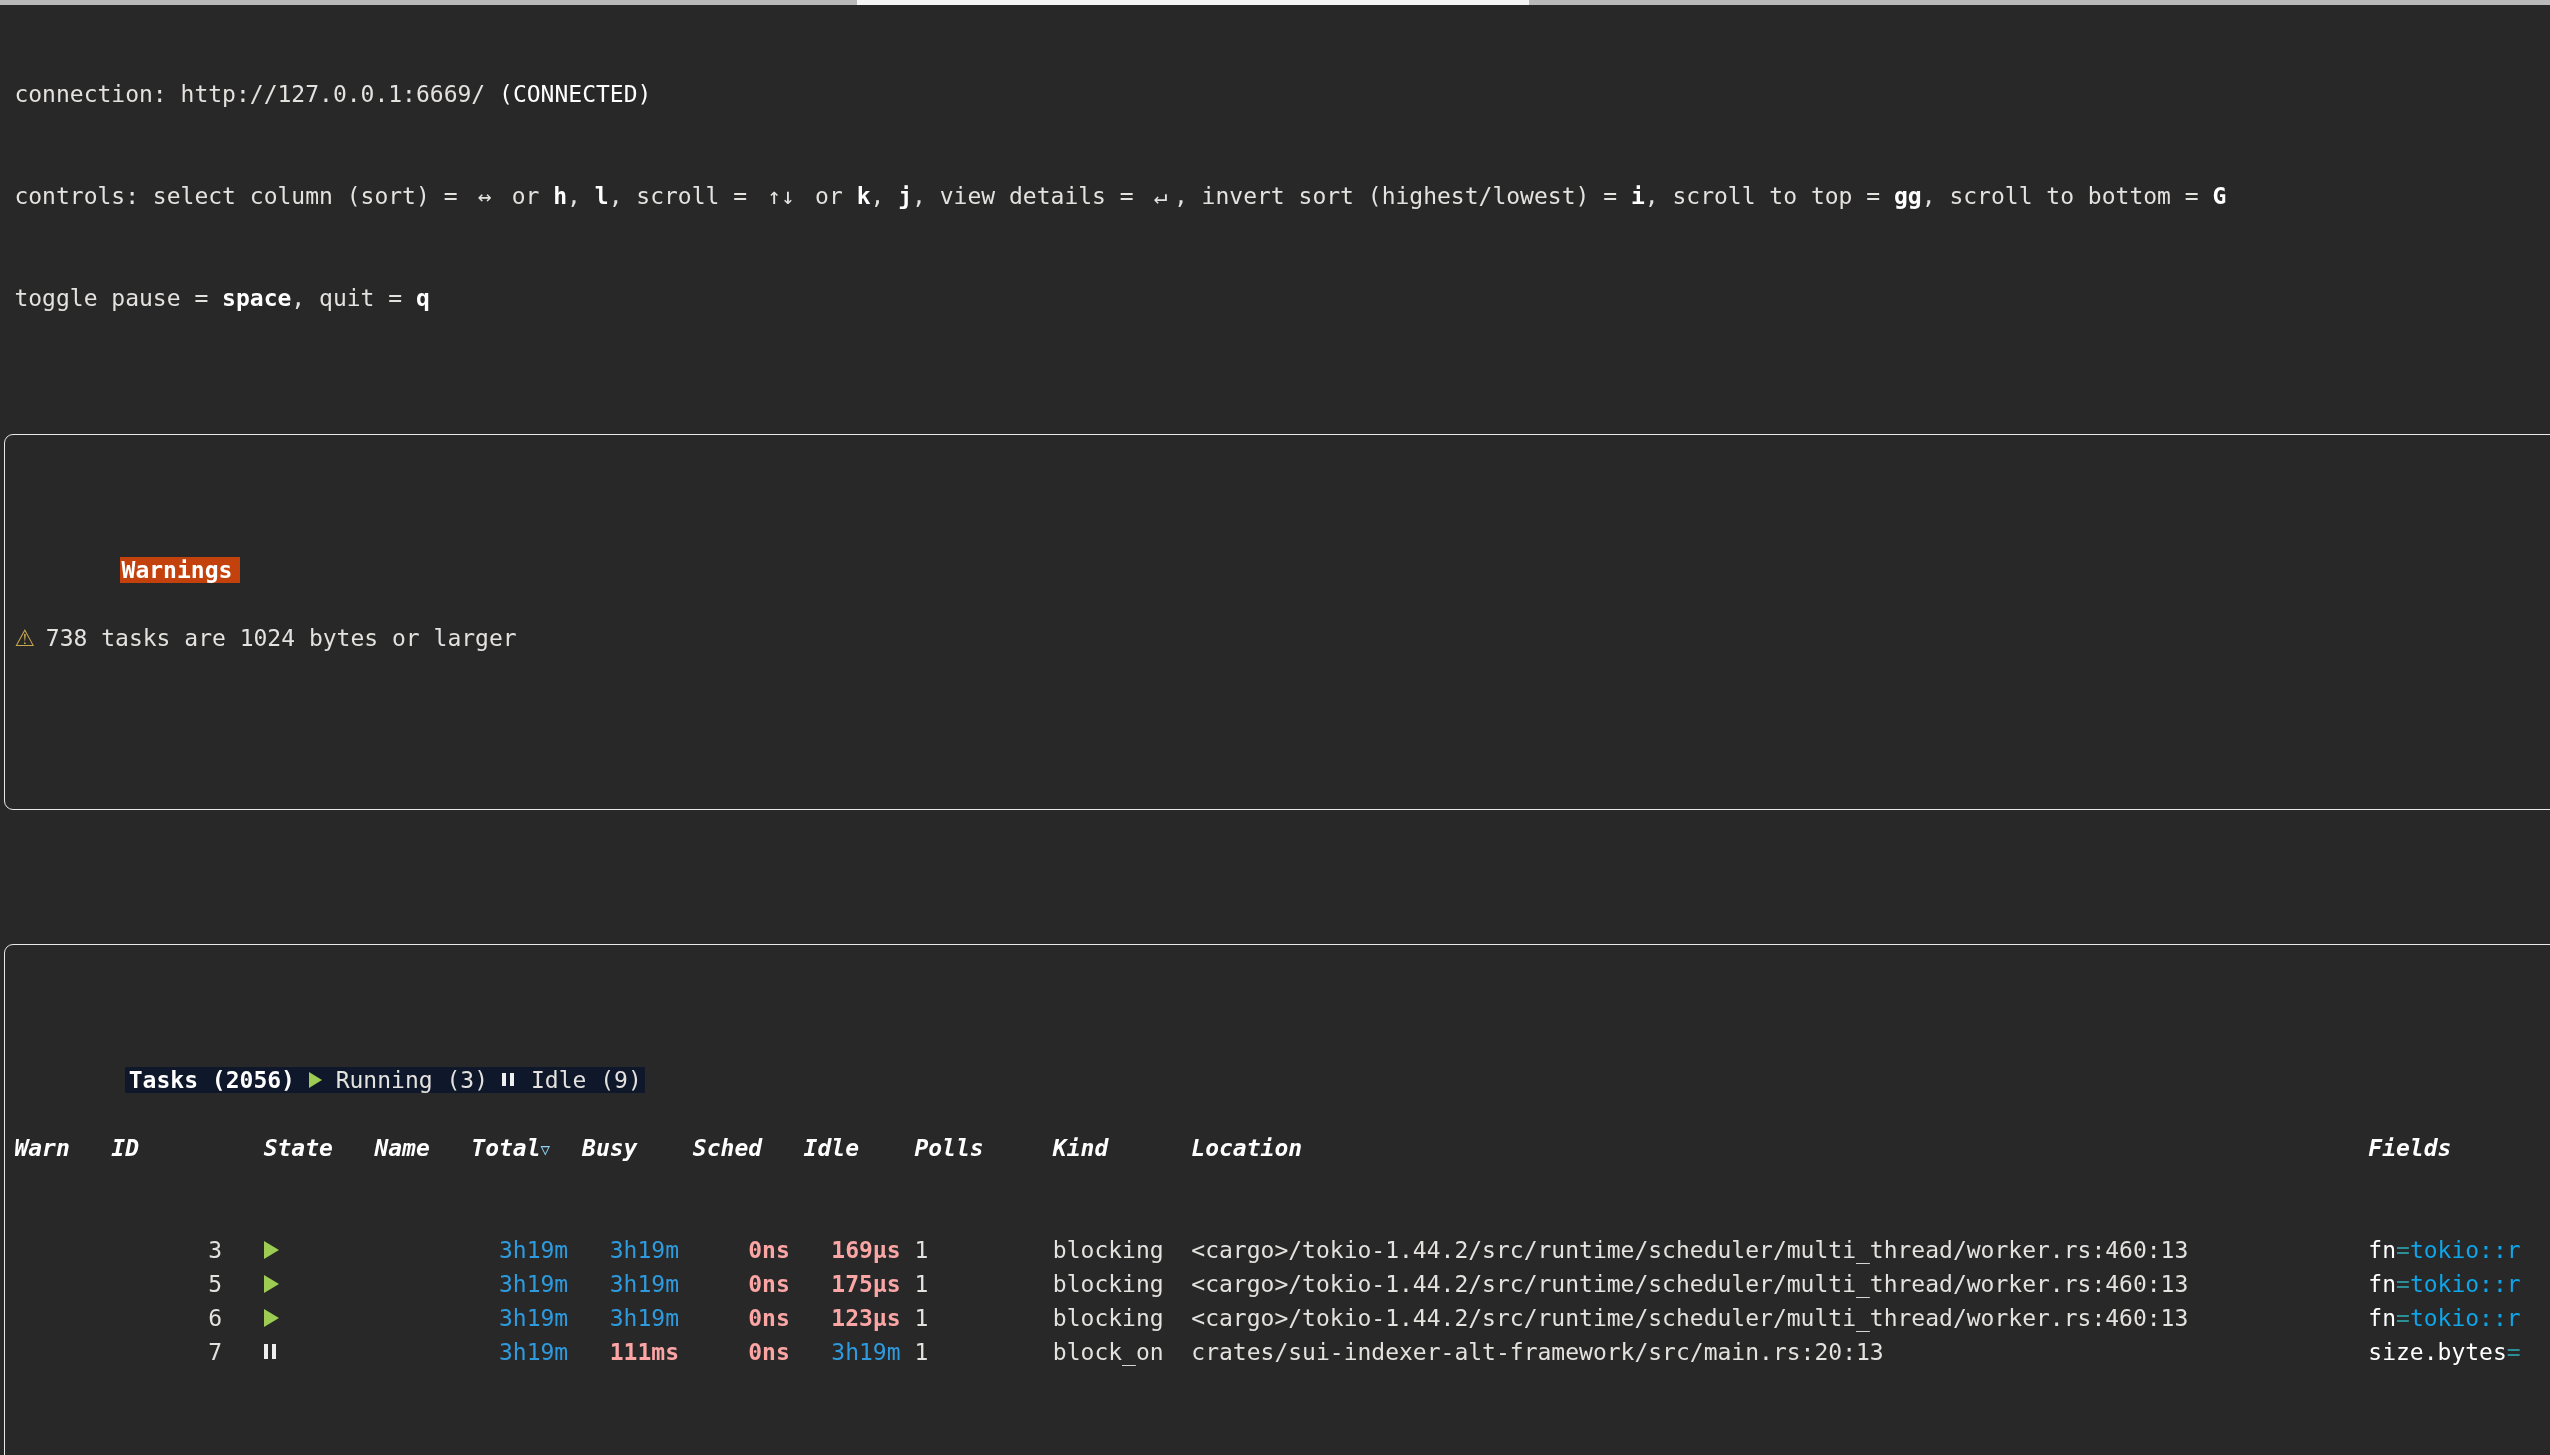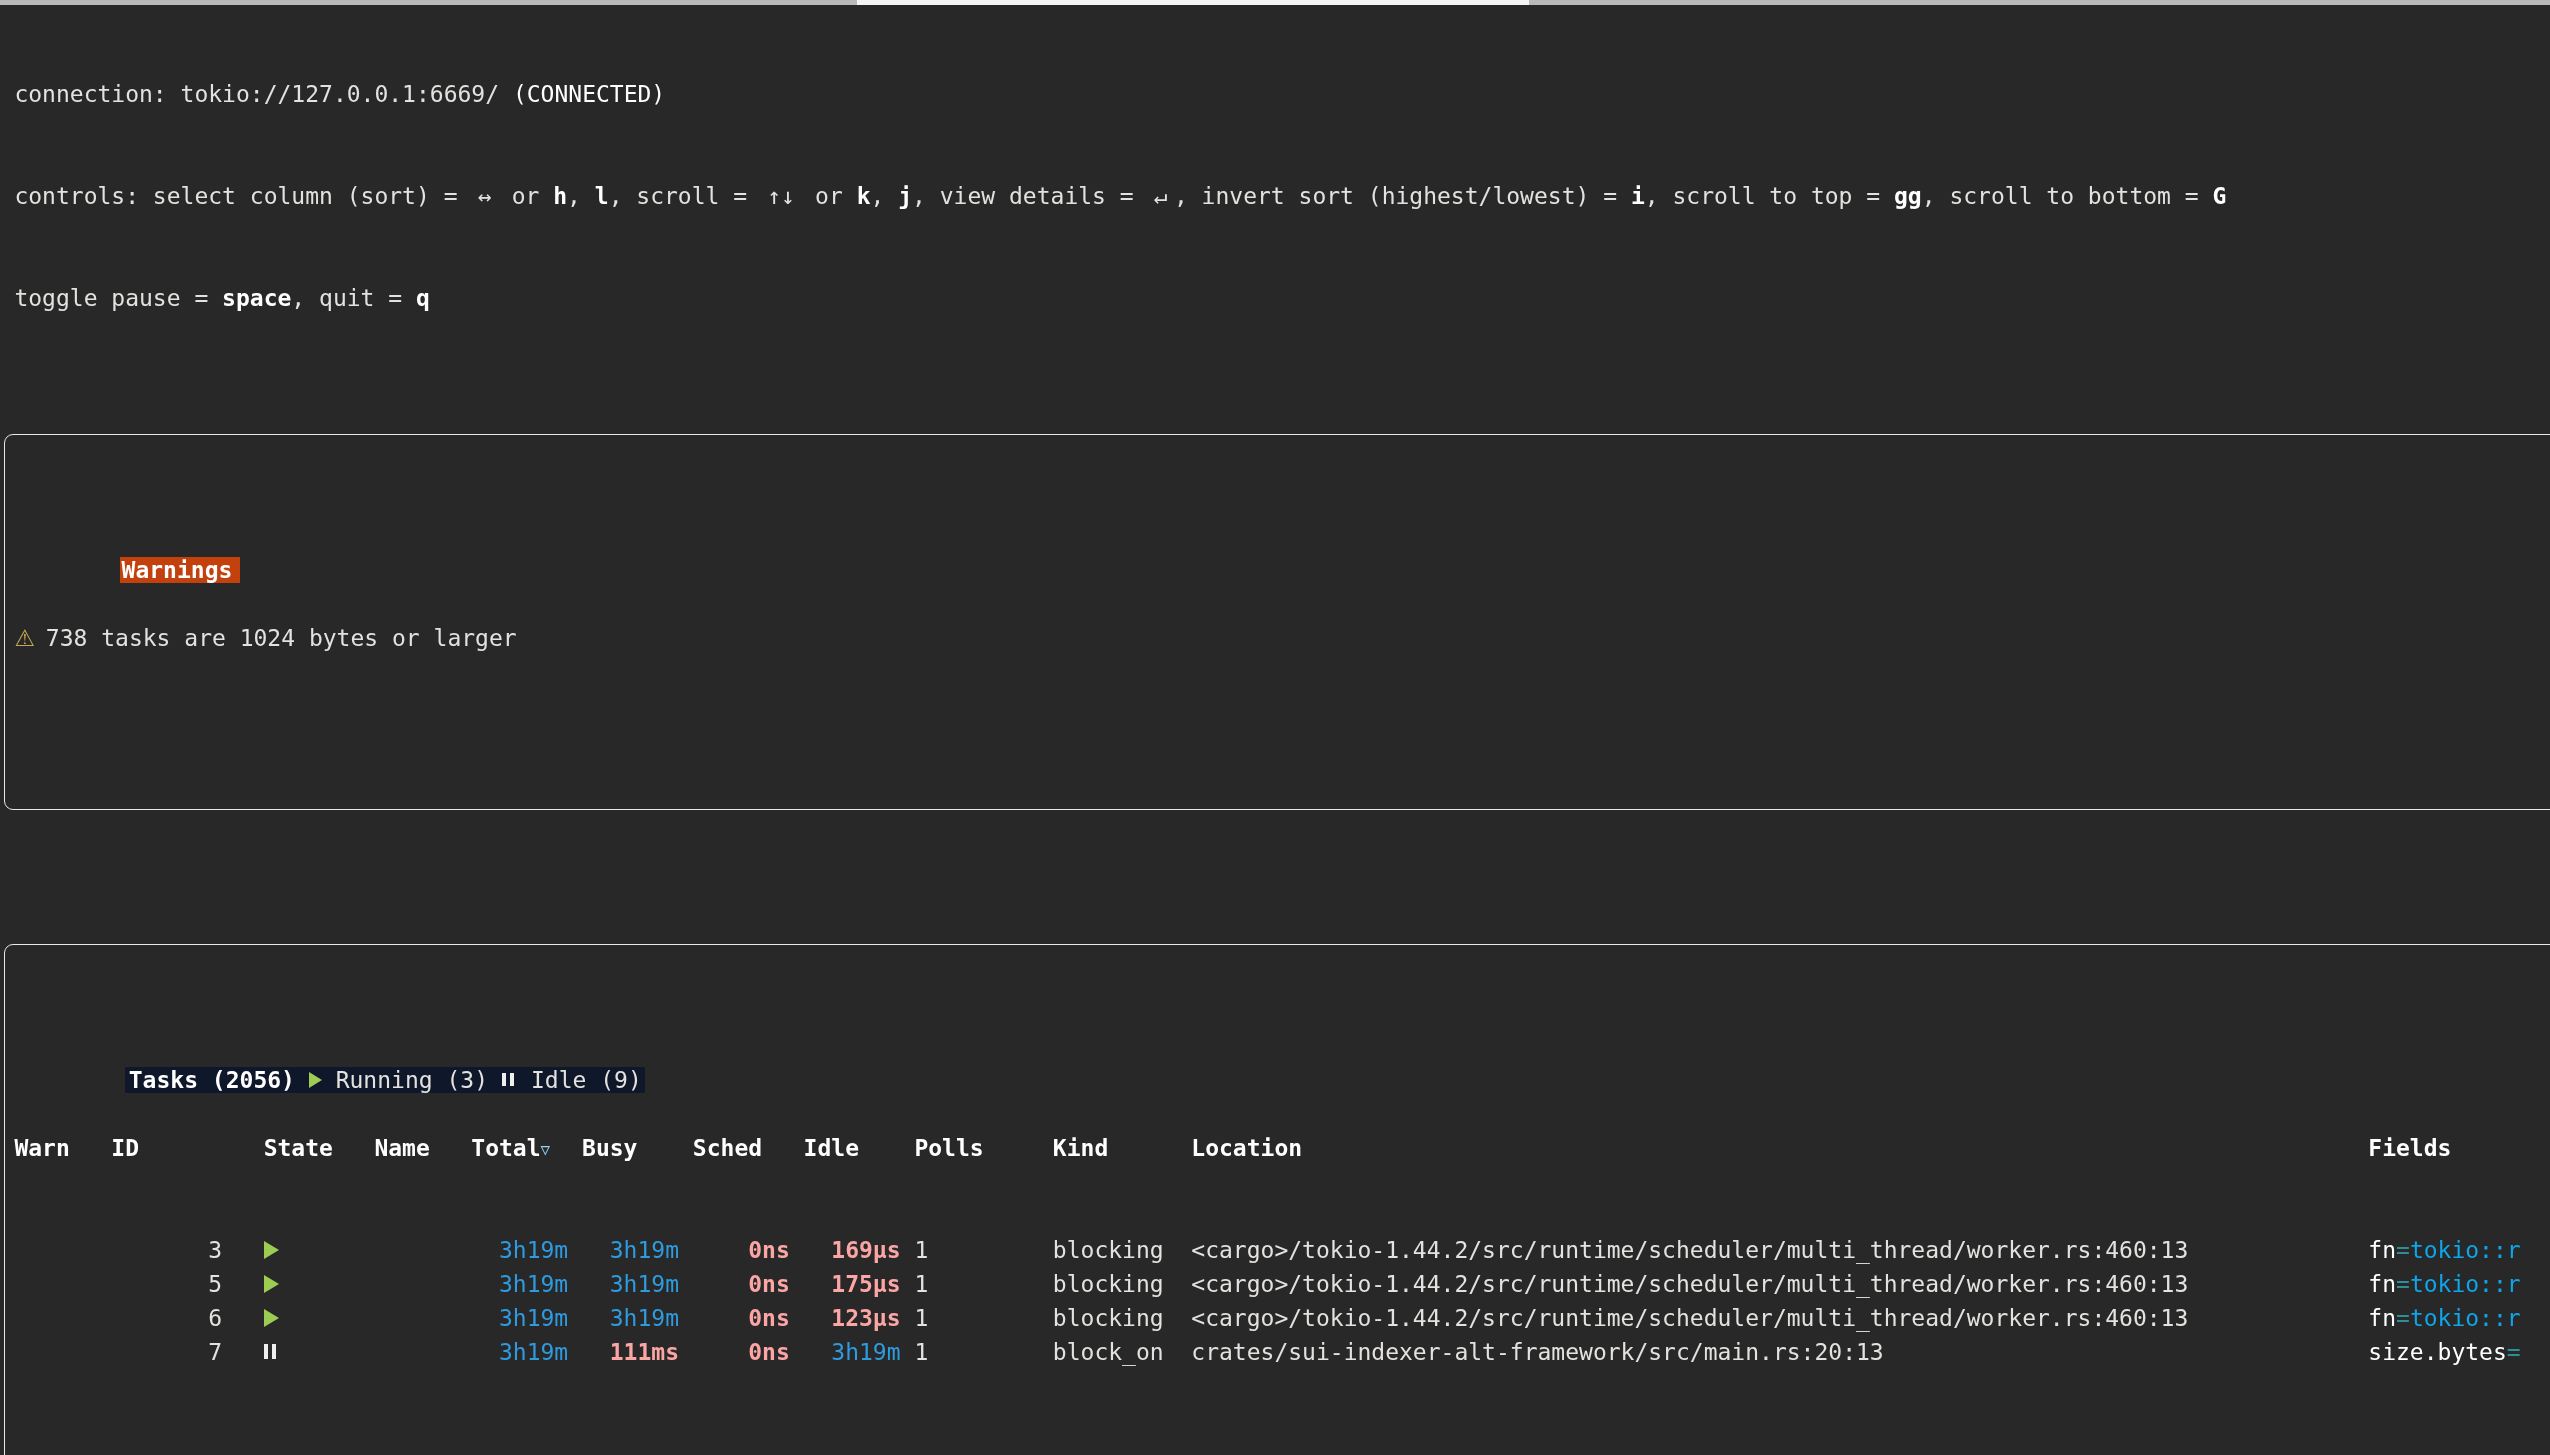--- a/index.html
+++ b/index.html
@@ -33,21 +33,21 @@
   .titlerow{ height:34px; padding-left:14.4px; position:relative; }
   .titleplain{ position:relative; z-index:2; background:#0f172a; padding:0 3.6px; }
 
   .wtri{ color:#c9a94f; font-family:"DejaVu Sans",sans-serif; }
   .warnmsg{ margin-left:10.8px; }
 
   
   .trow{ display:grid; height:34px; line-height:34px; padding-left:14.4px;
          grid-template-columns:7ch 11ch 8ch 7ch 8ch 8ch 8ch 8ch 10ch 10ch 85ch auto; }
   .cell{ white-space:pre; overflow:visible; }
-  .thead .cell{ font-weight:bold; color:#ffffff; }
+  .thead .cell{ font-weight:bold; color:#ffffff;font-style:italic; }
   .c-id{ text-align:right; padding-right:3ch; }
   .thead .c-id{ text-align:left; padding-right:0; }
   .c-total,.c-busy,.c-sched,.c-idle{ text-align:right; padding-right:1ch; }
   .thead .c-total,.thead .c-busy,.thead .c-sched,.thead .c-idle{ text-align:left; padding-right:0; }
   .c-warn{ padding-left:1ch; }
   .thead .c-warn{ padding-left:0; }
   .sorted{ color:#8fd2f4; }
   .sortind{ color:#8fd2f4; font-family:"DejaVu Sans",sans-serif; font-weight:normal; font-size:19px; }
 
   
@@ -71,21 +71,21 @@
 <body>
 
 <div class="screen">
   <div class="tabstrip">
     <div class="seg1"></div>
     <div class="seg2"></div>
     <div class="seg3"></div>
   </div>
 
   <div class="content">
-    <div class="line"><span>connection: tokio://127.0.0.1:6669/ </span><span class="ok">(CONNECTED)</span></div>
+    <div class="line"><span>connection: http://127.0.0.1:6669/ </span><span class="ok">(CONNECTED)</span></div>
     <div class="line"><span>controls: select column (sort) = </span><span class="wide">↔</span><span> or </span><span class="b">h</span><span>, </span><span class="b">l</span><span>, scroll = </span><span class="wide">↑↓</span><span> or </span><span class="b">k</span><span>, </span><span class="b">j</span><span>, view details = </span><span class="wide">↵</span><span>, invert sort (highest/lowest) = </span><span class="b">i</span><span>, scroll to top = </span><span class="b">gg</span><span>, scroll to bottom = </span><span class="b">G</span></div>
     <div class="line"><span>toggle pause = </span><span class="b">space</span><span>, quit = </span><span class="b">q</span></div>
 
     <div class="box box-warnings">
       <div class="frame"></div>
       <div class="titlerow">
         <span class="boxtitle">Warnings</span>
       </div>
       <div class="line"><span class="wtri">⚠</span><span class="warnmsg">738 tasks are 1024 bytes or larger</span></div>
       <div class="line"></div>

